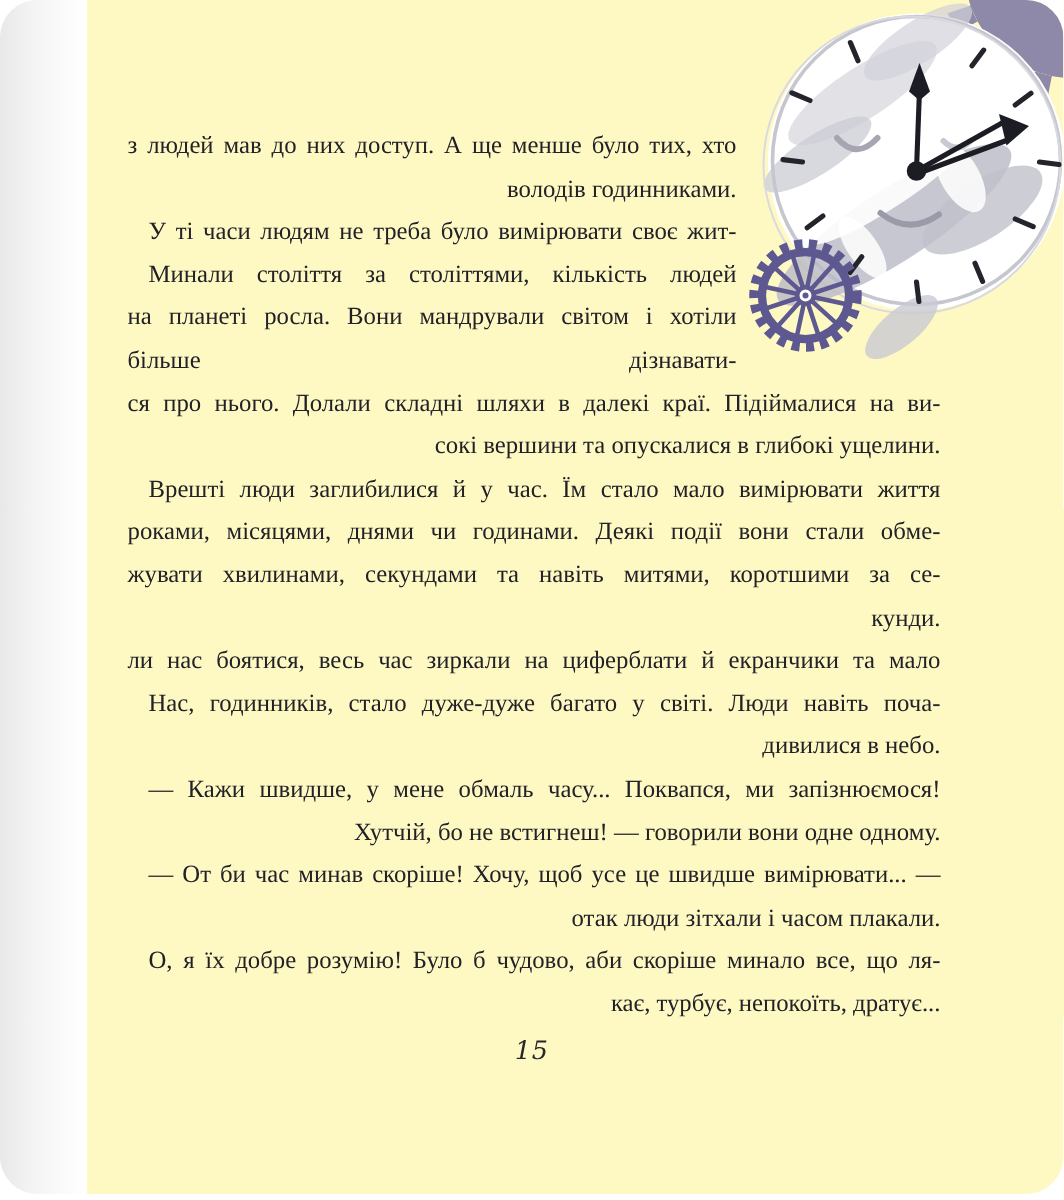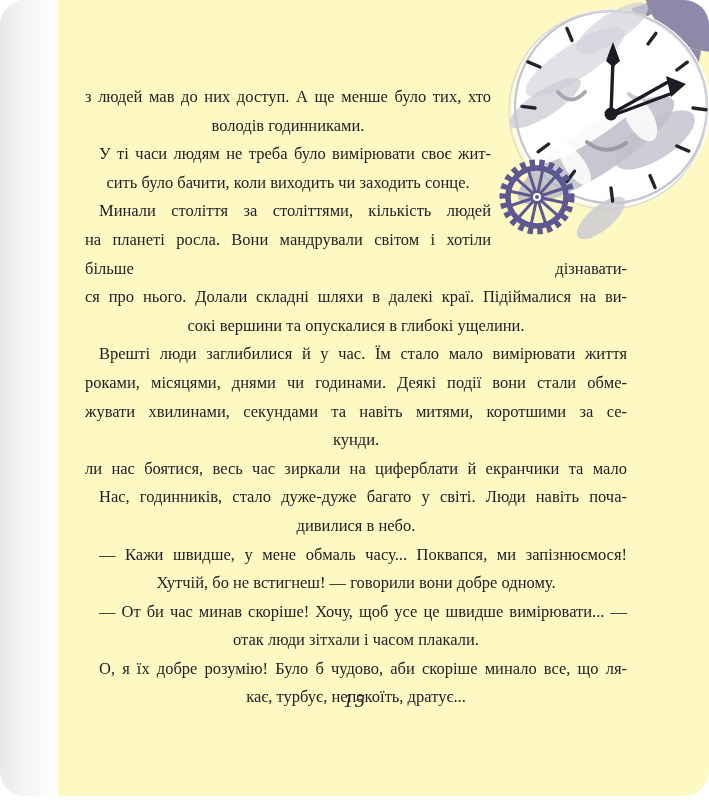--- a/index.html
+++ b/index.html
@@ -19,21 +19,21 @@
   .text-block{
     position:absolute;left:85px;top:83px;width:542px;
     font-size:16.5px;line-height:28.6px;
     color:#212127;
     text-align:justify;
   }
   .wrap-spacer{
     float:right;width:136px;height:171px;
   }
   .para{margin:0;padding:0;}
-  .line{text-align:center;}
+  .line{text-align:right;}
   .line.j{
     text-align:justify;
     text-align-last:justify;
     -moz-text-align-last:justify;
   }
   .line.ind{text-indent:14px;}
   .page-number{
     position:absolute;top:691px;left:0;width:709px;
     text-align:center;
     font-family:"DejaVu Serif",serif;
@@ -143,42 +143,41 @@
 
   <main class="text-block">
     <span class="wrap-spacer"></span>
     <div id="paragraphs">
         <div class="para">
           <div class="line j">з людей мав до них доступ. А ще менше було тих, хто</div>
           <div class="line">володів годинниками.</div>
         </div>
         <div class="para">
           <div class="line j ind">У ті часи людям не треба було вимірювати своє жит-</div>
-          <div class="line">сить було бачити, коли виходить чи заходить сонце.</div>
         </div>
         <div class="para">
           <div class="line j ind">Минали століття за століттями, кількість людей</div>
           <div class="line j">на планеті росла. Вони мандрували світом і хотіли більше дізнавати-</div>
           <div class="line j">ся про нього. Долали складні шляхи в далекі краї. Підіймалися на ви-</div>
           <div class="line">сокі вершини та опускалися в глибокі ущелини.</div>
         </div>
         <div class="para">
           <div class="line j ind">Врешті люди заглибилися й у час. Їм стало мало вимірювати життя</div>
           <div class="line j">роками, місяцями, днями чи годинами. Деякі події вони стали обме-</div>
           <div class="line j">жувати хвилинами, секундами та навіть митями, коротшими за се-</div>
           <div class="line">кунди.</div>
         </div>
         <div class="para">
           <div class="line j">ли нас боятися, весь час зиркали на циферблати й екранчики та мало</div>
           <div class="line j ind">Нас, годинників, стало дуже-дуже багато у світі. Люди навіть поча-</div>
           <div class="line">дивилися в небо.</div>
         </div>
         <div class="para">
           <div class="line j ind">— Кажи швидше, у мене обмаль часу... Поквапся, ми запізнюємося!</div>
-          <div class="line">Хутчій, бо не встигнеш! — говорили вони добре одному.</div>
+          <div class="line">Хутчій, бо не встигнеш! — говорили вони одне одному.</div>
         </div>
         <div class="para">
           <div class="line j ind">— От би час минав скоріше! Хочу, щоб усе це швидше вимірювати... —</div>
           <div class="line">отак люди зітхали і часом плакали.</div>
         </div>
         <div class="para">
           <div class="line j ind">О, я їх добре розумію! Було б чудово, аби скоріше минало все, що ля-</div>
           <div class="line">кає, турбує, непокоїть, дратує...</div>
         </div>
       </div>

